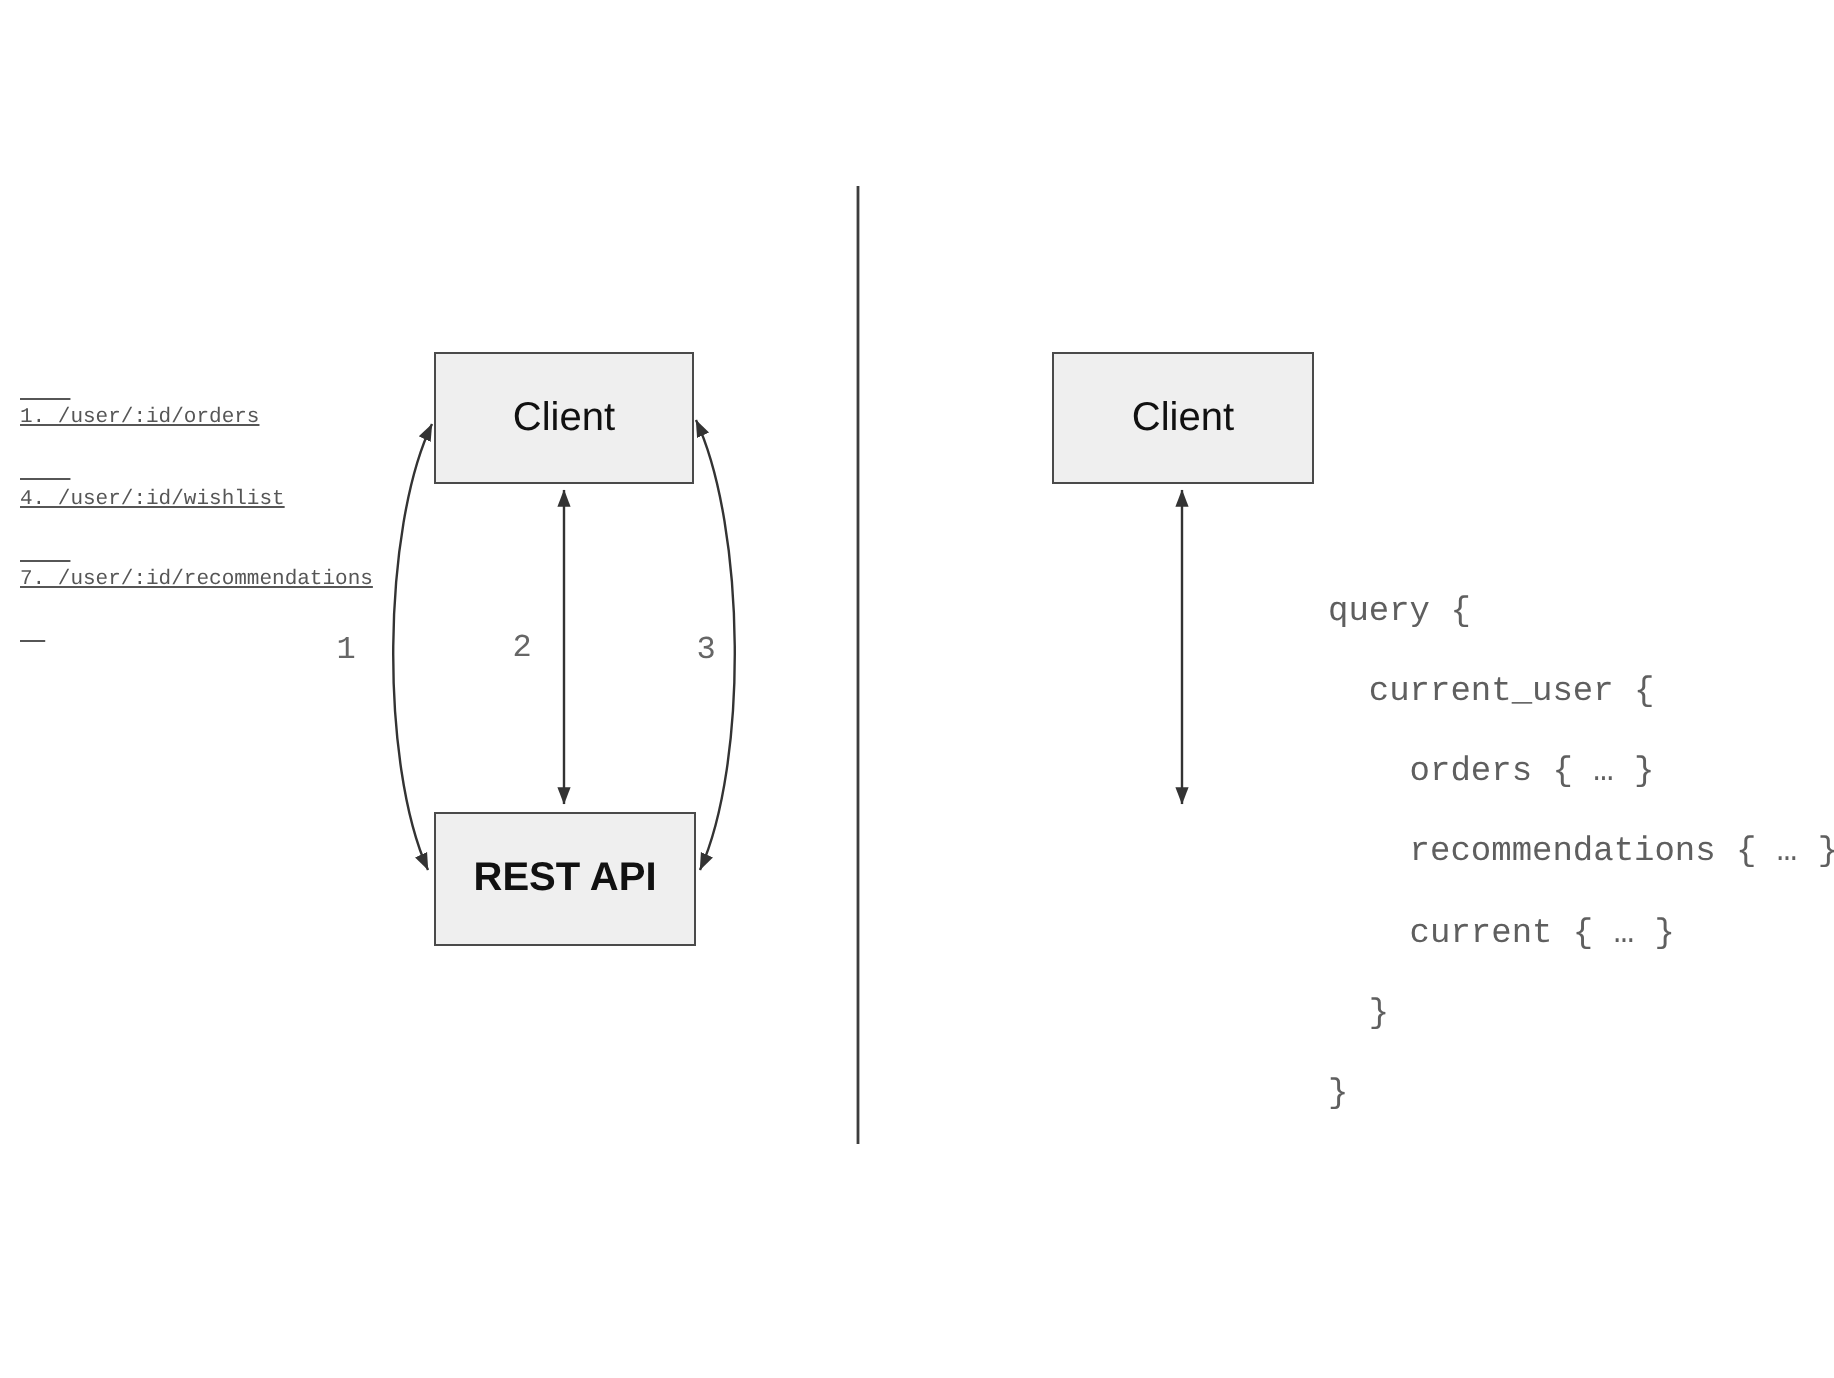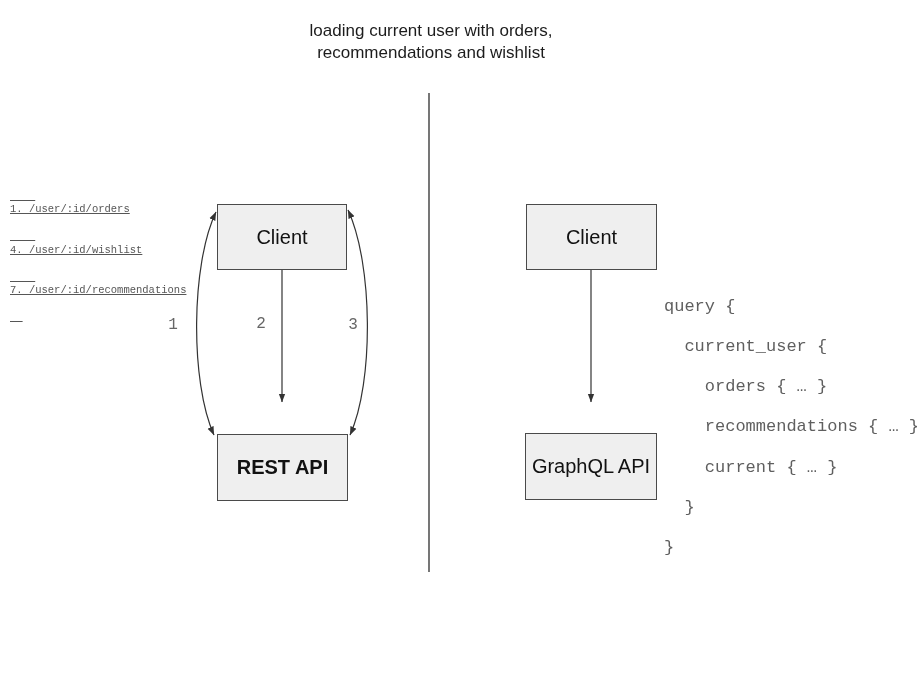--- a/index.html
+++ b/index.html
@@ -31,21 +31,20 @@
   }
   .box {
     position: absolute;
     background: #efefef;
     border: 1.4px solid #4a4a4a;
     display: flex;
     align-items: center;
     justify-content: center;
     font-size: 20px;
     color: #111111;
-    margin-top: 28px;
   }
   .box-rest-client   { left: 217px; top: 176px; width: 130px; height: 66px; }
   .box-rest-api      { left: 217px; top: 406px; width: 131px; height: 67px; font-weight: bold; }
   .box-gql-client    { left: 526px; top: 176px; width: 131px; height: 66px; }
   .box-gql-api       { left: 525px; top: 405px; width: 132px; height: 67px; }
   .mono { font-family: "Liberation Mono", monospace; }
   .note {
     position: absolute;
     left: 10px;
     top: 176px;
@@ -93,24 +92,20 @@
 
     <path d="M 216 212 C 191 264, 190 382, 214 435" fill="none" stroke="#333333" stroke-width="1.2" marker-start="url(#ah-start)" marker-end="url(#ah-end)"></path>
 
     <line x1="282" y1="245" x2="282" y2="402" stroke="#333333" stroke-width="1.2" marker-start="url(#ah-start)" marker-end="url(#ah-end)"></line>
 
     <path d="M 348 210 C 373 264, 374 382, 350 435" fill="none" stroke="#333333" stroke-width="1.2" marker-start="url(#ah-start)" marker-end="url(#ah-end)"></path>
 
     <line x1="591" y1="245" x2="591" y2="402" stroke="#333333" stroke-width="1.2" marker-start="url(#ah-start)" marker-end="url(#ah-end)"></line>
   </svg>
 
-  <div class="title">
-    <div>loading current user with orders,</div>
-    <div>recommendations and wishlist</div>
-  </div>
 
   <div class="note mono">
     <div>1. /user/:id/orders</div>
     <div>4. /user/:id/wishlist</div>
     <div>7. /user/:id/recommendations</div>
   </div>
 
   <div class="box box-rest-client">
     <span>Client</span>
   </div>
@@ -118,23 +113,20 @@
     <span>REST API</span>
   </div>
 
   <div class="num mono num-1">1</div>
   <div class="num mono num-2">2</div>
   <div class="num mono num-3">3</div>
 
   <div class="box box-gql-client">
     <span>Client</span>
   </div>
-  <div class="box box-gql-api">
-    <span>GraphQL API</span>
-  </div>
 
   <div class="code mono">
     <div>query {</div>
     <div>  current_user {</div>
     <div>    orders { … }</div>
     <div>    recommendations { … }</div>
     <div>    current { … }</div>
     <div>  }</div>
     <div>}</div>
   </div>

